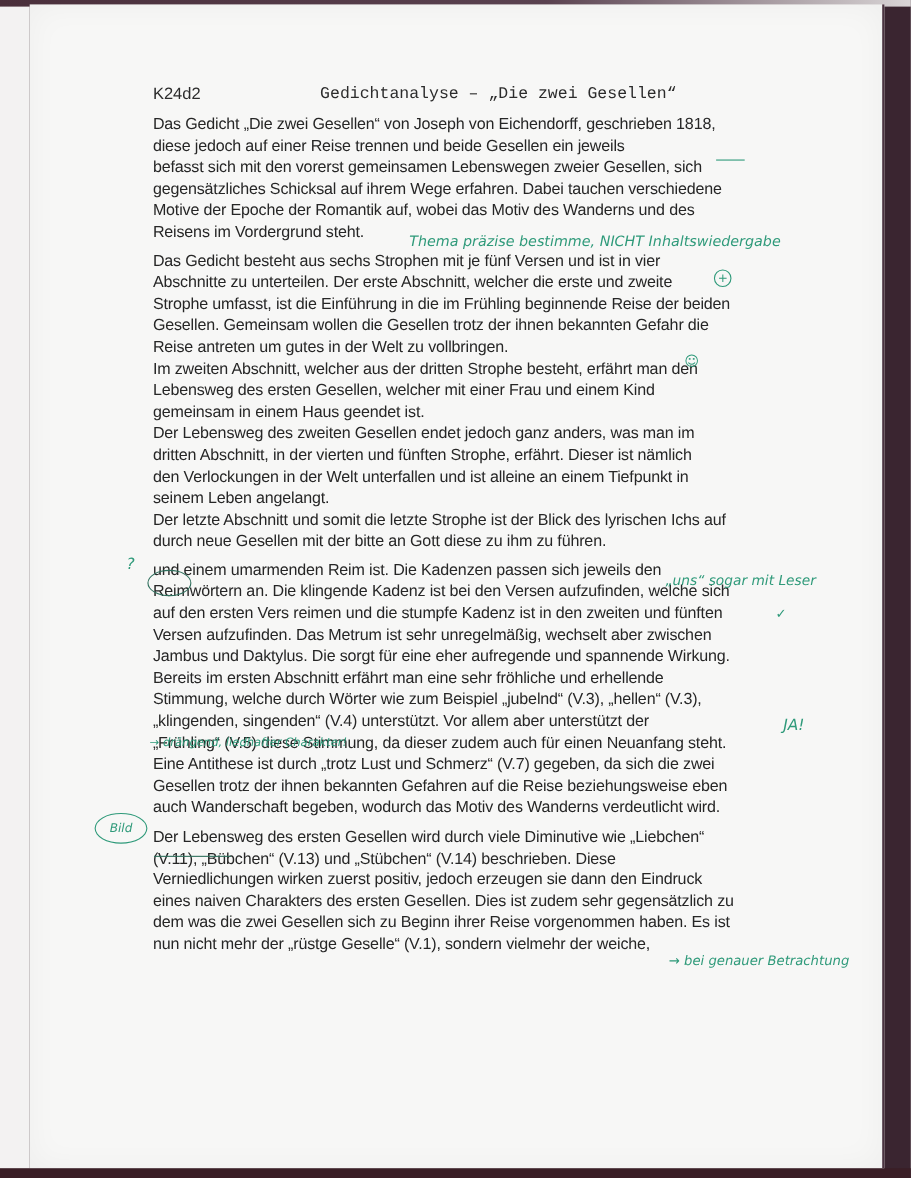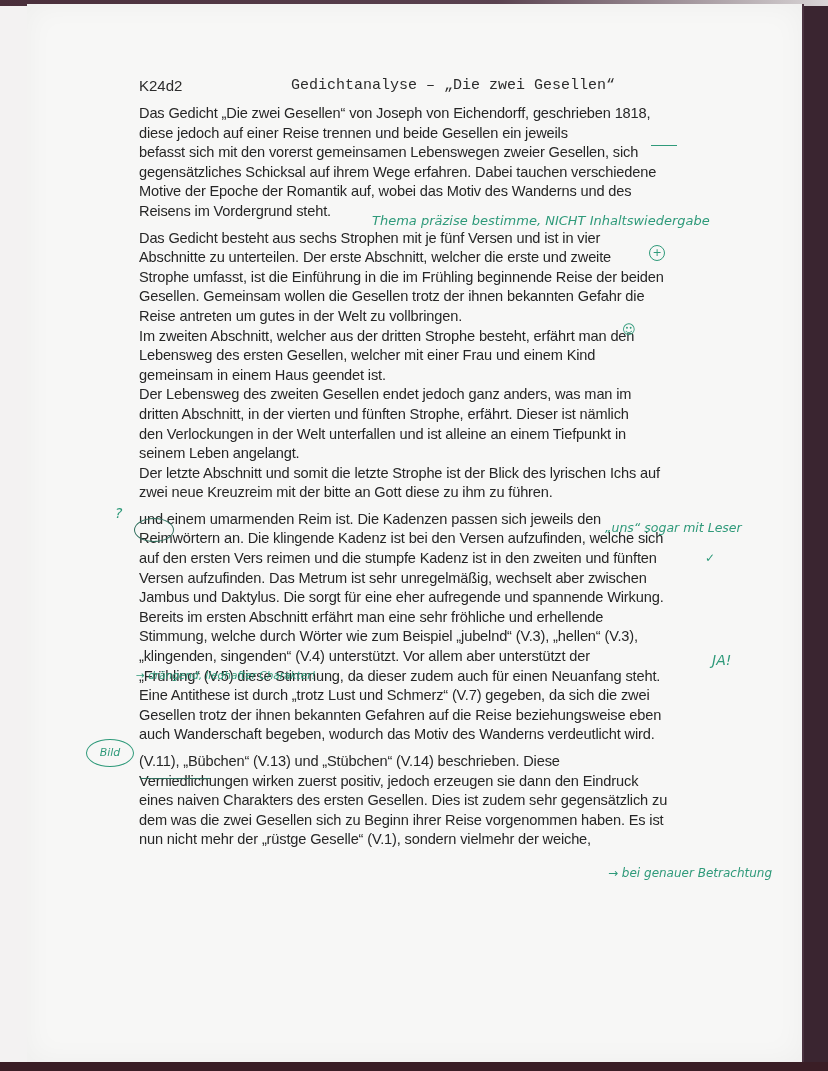--- a/index.html
+++ b/index.html
@@ -75,37 +75,38 @@
     <span class="line">Gesellen. Gemeinsam wollen die Gesellen trotz der ihnen bekannten Gefahr die</span>
     <span class="line">Reise antreten um gutes in der Welt zu vollbringen.</span>
     <span class="line">Im zweiten Abschnitt, welcher aus der dritten Strophe besteht, erfährt man den</span>
     <span class="line">Lebensweg des ersten Gesellen, welcher mit einer Frau und einem Kind</span>
     <span class="line">gemeinsam in einem Haus geendet ist.</span>
     <span class="line">Der Lebensweg des zweiten Gesellen endet jedoch ganz anders, was man im</span>
     <span class="line">dritten Abschnitt, in der vierten und fünften Strophe, erfährt. Dieser ist nämlich</span>
     <span class="line">den Verlockungen in der Welt unterfallen und ist alleine an einem Tiefpunkt in</span>
     <span class="line">seinem Leben angelangt.</span>
     <span class="line">Der letzte Abschnitt und somit die letzte Strophe ist der Blick des lyrischen Ichs auf</span>
-    <span class="line">zwei neue Kreuzreim mit der bitte an Gott diese zu ihm zu führen.</span>
+    <span class="line">durch neue Gesellen mit der bitte an Gott diese zu ihm zu führen.</span>
   </div>
   <div class="para">
     <span class="line">und einem umarmenden Reim ist. Die Kadenzen passen sich jeweils den</span>
     <span class="line">Reimwörtern an. Die klingende Kadenz ist bei den Versen aufzufinden, welche sich</span>
     <span class="line">auf den ersten Vers reimen und die stumpfe Kadenz ist in den zweiten und fünften</span>
     <span class="line">Versen aufzufinden. Das Metrum ist sehr unregelmäßig, wechselt aber zwischen</span>
     <span class="line">Jambus und Daktylus. Die sorgt für eine eher aufregende und spannende Wirkung.</span>
     <span class="line" style="margin-top:0">Bereits im ersten Abschnitt erfährt man eine sehr fröhliche und erhellende</span>
     <span class="line">Stimmung, welche durch Wörter wie zum Beispiel „jubelnd“ (V.3), „hellen“ (V.3),</span>
     <span class="line">„klingenden, singenden“ (V.4) unterstützt. Vor allem aber unterstützt der</span>
     <span class="line">„Frühling“ (V.5) diese Stimmung, da dieser zudem auch für einen Neuanfang steht.</span>
     <span class="line">Eine Antithese ist durch „trotz Lust und Schmerz“ (V.7) gegeben, da sich die zwei</span>
     <span class="line">Gesellen trotz der ihnen bekannten Gefahren auf die Reise beziehungsweise eben</span>
     <span class="line">auch Wanderschaft begeben, wodurch das Motiv des Wanderns verdeutlicht wird.</span>
   </div>
   <div class="para tight">
+    <span class="line">Der Lebensweg des ersten Gesellen wird durch viele Diminutive wie „Liebchen“</span>
     <span class="line">(V.11), „Bübchen“ (V.13) und „Stübchen“ (V.14) beschrieben. Diese</span>
     <span class="line">Verniedlichungen wirken zuerst positiv, jedoch erzeugen sie dann den Eindruck</span>
     <span class="line">eines naiven Charakters des ersten Gesellen. Dies ist zudem sehr gegensätzlich zu</span>
     <span class="line">dem was die zwei Gesellen sich zu Beginn ihrer Reise vorgenommen haben. Es ist</span>
     <span class="line">nun nicht mehr der „rüstge Geselle“ (V.1), sondern vielmehr der weiche,</span>
   </div>
 </div>
 
 <div class="anno" style="left:372px; top:213px; font-size:13px;">Thema präzise bestimme, NICHT Inhaltswiedergabe</div>
 <div class="anno" style="left:649px; top:245px; font-size:11px; border:1.2px solid #2f9a7a; border-radius:50%; width:14px; height:14px; line-height:14px; text-align:center; font-style:normal;">

